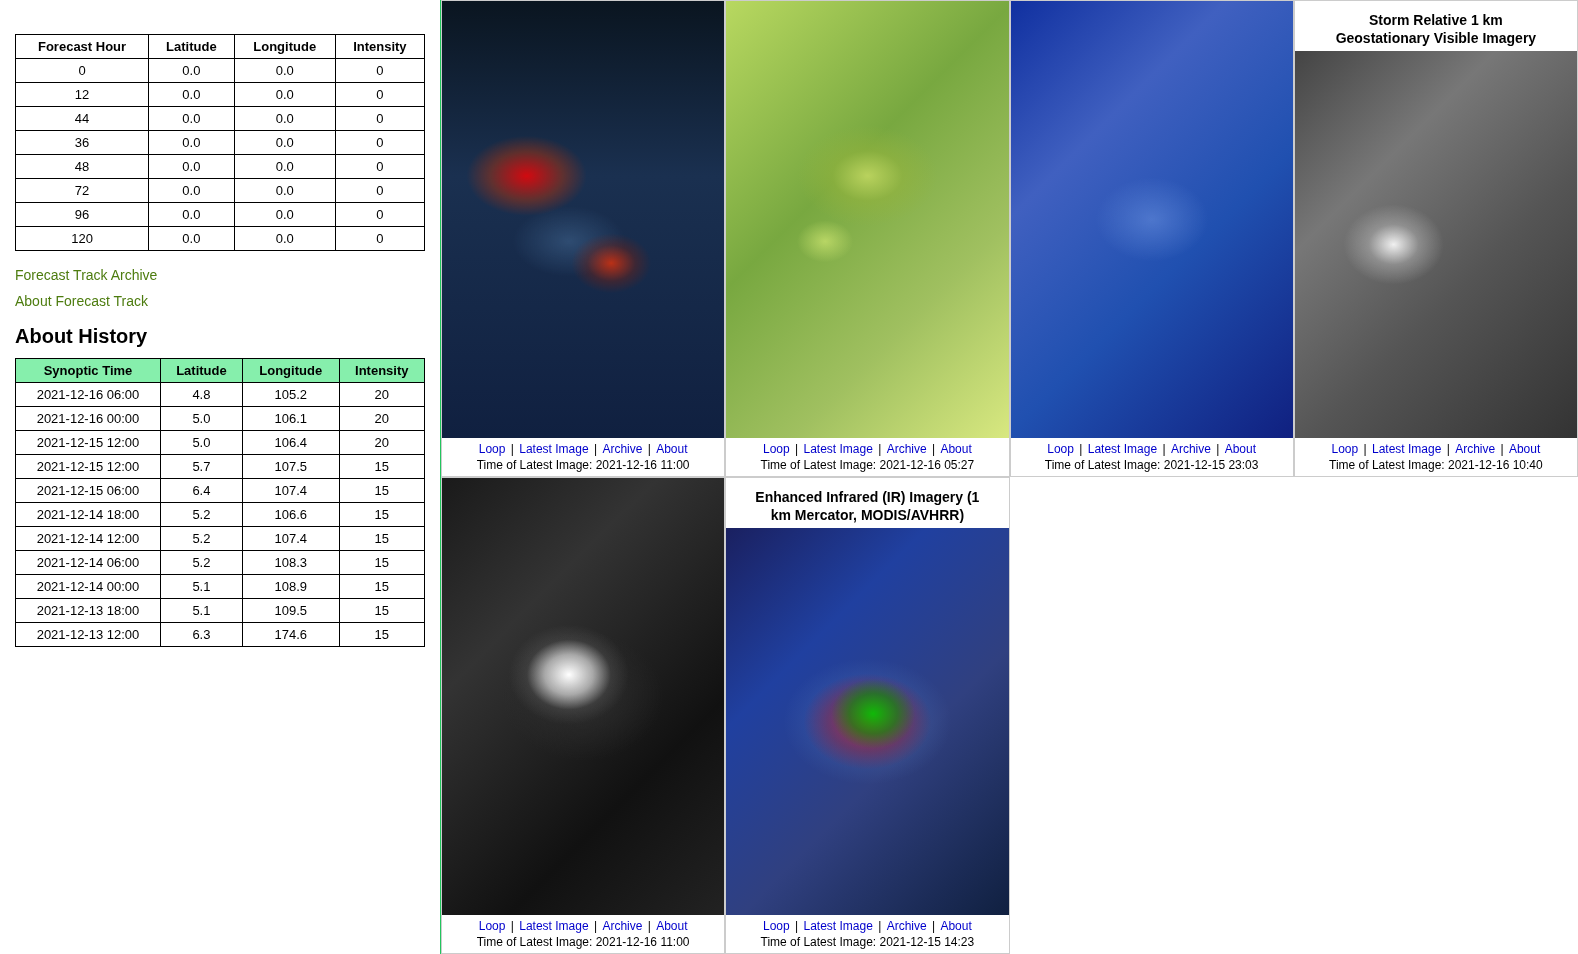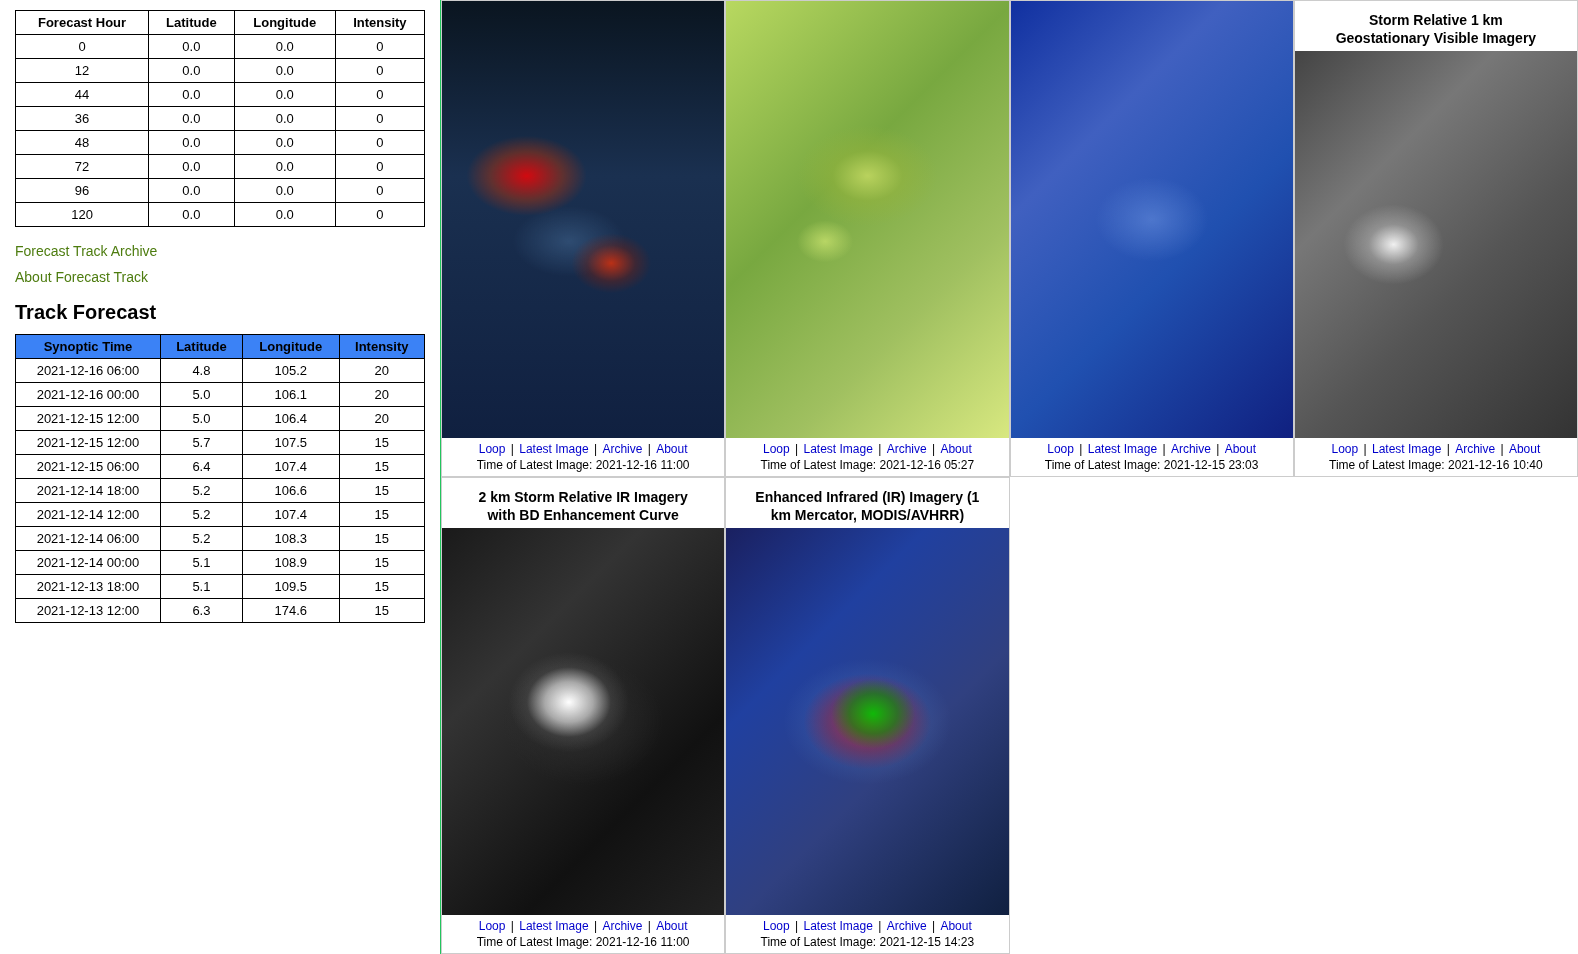--- a/index.html
+++ b/index.html
@@ -28,20 +28,21 @@
     .forecast-time {
       font-size: 18px;
       font-weight: bold;
       margin-bottom: 12px;
     }
     
     .forecast-table {
       border-collapse: collapse;
       width: 100%;
       margin-bottom: 16px;
+      margin-top: 24px;
     }
     
     .forecast-table th, .forecast-table td {
       border: 1px solid #000;
       padding: 4px 8px;
       text-align: center;
     }
     
     .forecast-table th {
       background: #fff;
@@ -68,21 +69,21 @@
       width: 100%;
     }
     
     .track-table th, .track-table td {
       border: 1px solid #000;
       padding: 4px 8px;
       text-align: center;
     }
     
     .track-table th {
-      background: #3b82f6;
+      background: #86efac;
       text-align: center;
     }
     
     .image-cell {
       border: 1px solid #ccc;
       padding: 0;
       display: flex;
       flex-direction: column;
     }
     
@@ -244,21 +245,21 @@
 
     <div class="link-section">
       <a href="#">Forecast Track Archive</a>
     </div>
 
     <div class="link-section">
       <a href="#">About Forecast Track</a>
     </div>
 
     <div class="track-history-title">
-      <span>Track Forecast</span>
+      <span>About History</span>
     </div>
 
     <table class="track-table">
       <thead>
         <tr>
           <th>Synoptic Time</th>
           <th>Latitude</th>
           <th>Longitude</th>
           <th>Intensity</th>
         </tr>
@@ -359,21 +360,20 @@
       </div>
       <div class="image-cell">
         <div class="image-cell-title">Storm Relative 1 km<br>Geostationary Visible Imagery</div>
         <div class="image-placeholder sat-vis2"></div>
         <div class="image-footer">
           <div><a href="#">Loop</a><span class="sep"> | </span><a href="#">Latest Image</a><span class="sep"> | </span><a href="#">Archive</a><span class="sep"> | </span><a href="#">About</a></div>
           <span class="time-label">Time of Latest Image: 2021-12-16 10:40</span>
         </div>
       </div>
       <div class="image-cell">
-        <div class="image-cell-title">2 km Storm Relative IR Imagery<br>with BD Enhancement Curve</div>
         <div class="image-placeholder sat-ir1"></div>
         <div class="image-footer">
           <div><a href="#">Loop</a><span class="sep"> | </span><a href="#">Latest Image</a><span class="sep"> | </span><a href="#">Archive</a><span class="sep"> | </span><a href="#">About</a></div>
           <span class="time-label">Time of Latest Image: 2021-12-16 11:00</span>
         </div>
       </div>
       <div class="image-cell">
         <div class="image-cell-title">Enhanced Infrared (IR) Imagery (1<br>km Mercator, MODIS/AVHRR)</div>
         <div class="image-placeholder sat-enhanced1"></div>
         <div class="image-footer">

